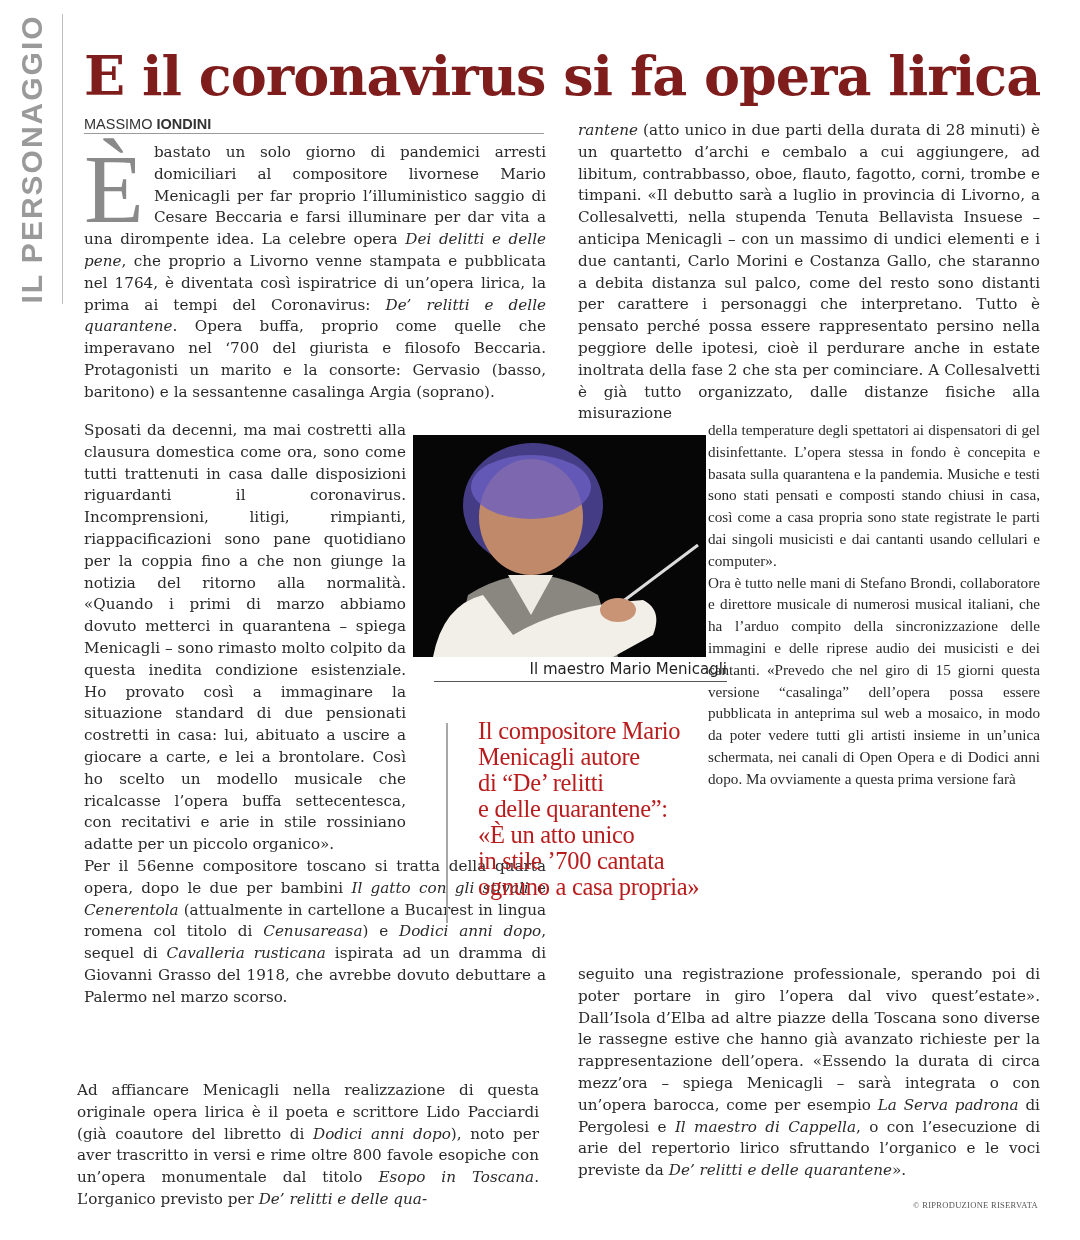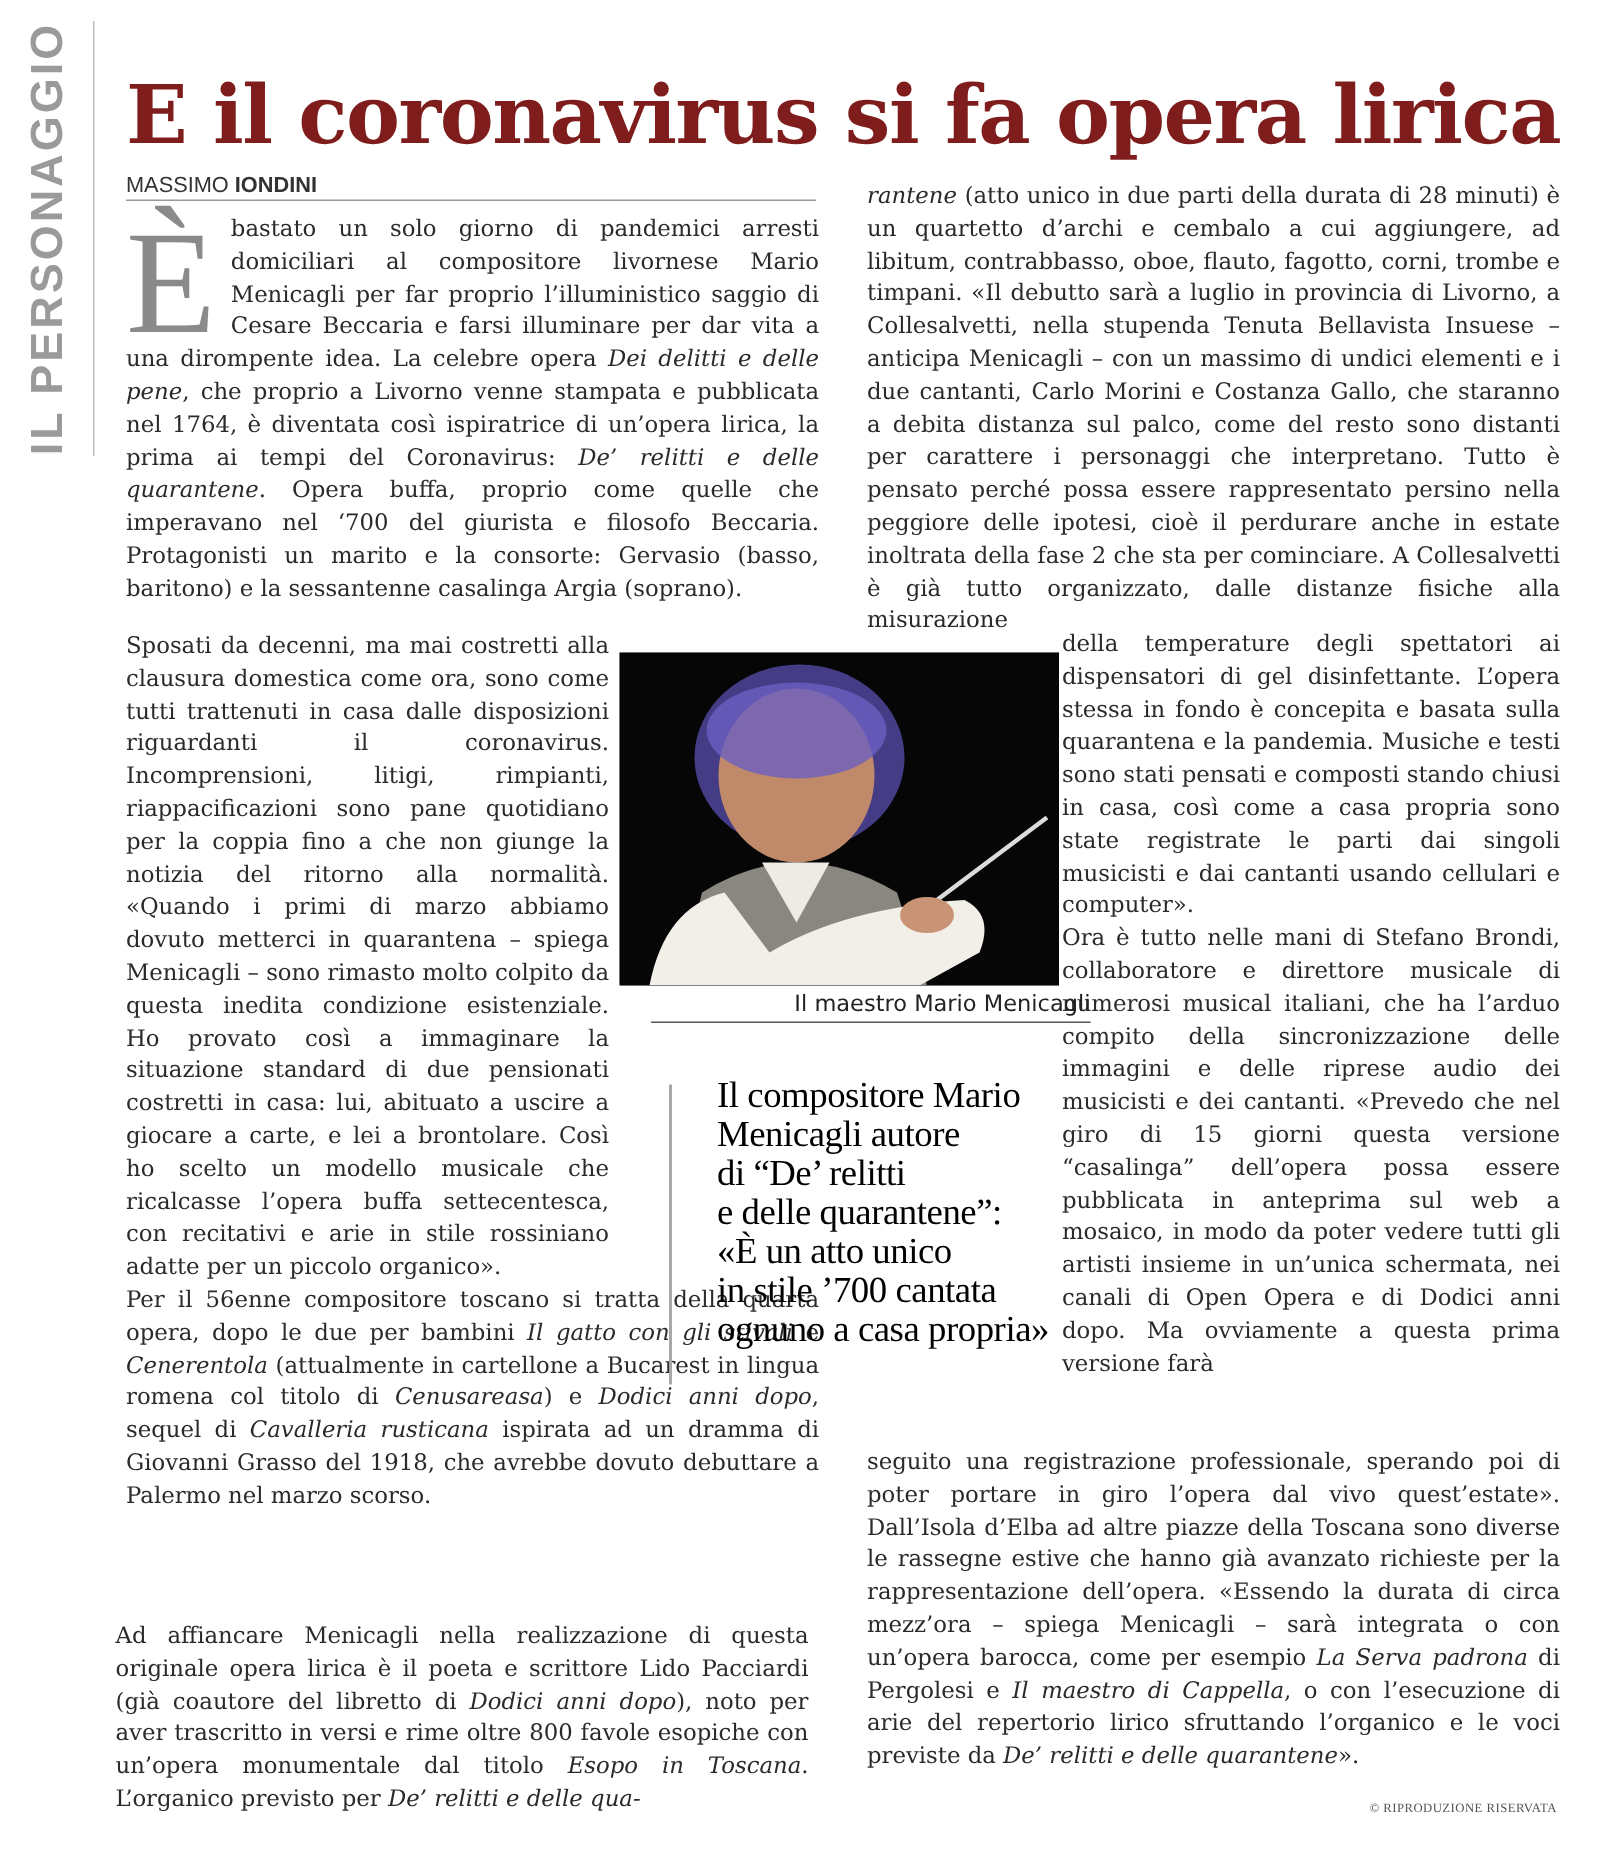--- a/index.html
+++ b/index.html
@@ -21,30 +21,30 @@
   .col p { margin:0; }
   .col i { font-style:italic; }
 
   .dropcap { float:left; font-family:"Liberation Serif", serif; font-size:98px; line-height:70px; color:#8a8a8a; margin:8px 10px 0 0; padding-top:4px; }
 
   #colA { left:84px; top:142px; width:462px; }
   #colA2 { left:84px; top:420px; width:322px; }
   #colA3 { left:77px; top:944px; width:462px; }
 
   #colB { left:578px; top:106px; width:462px;margin-top:14px; }
-  #colB2 { left:708px; top:419px; width:332px; }
+  #colB2 { left:708px; top:419px; width:332px;font-family:Liberation Serif, serif; }
   #colB3 { left:578px; top:964px; width:462px; }
 
   .photo { position:absolute; left:413px; top:435px; width:293px; height:222px; background:#050505; overflow:hidden; }
   .caption { position:absolute; left:434px; top:657px; width:293px; height:24px; border-bottom:1px solid #555;
     font-family:"DejaVu Sans", sans-serif; font-size:15px; text-align:right; color:#222; line-height:24px; }
 
   .pullquote-rule { position:absolute; left:446px; top:723px; width:2px; height:200px; background:#a8a8a8; }
   .pullquote { position:absolute; left:478px; top:718px; width:240px; font-family:"Liberation Serif", serif; font-size:24.5px;
-    line-height:26px; color:#000000; letter-spacing:-0.3px; }
+    line-height:26px; color:#b91c1c; letter-spacing:-0.3px; }
   .pullquote div { white-space:nowrap; }
 
   .copyright { position:absolute; right:42px; top:1200px; font-family:Liberation Serif, serif; font-size:8.5px; color:#555; letter-spacing:0.3px; }
 </style>
 </head>
 <body>
 
 <div class="kicker">
     <span>IL PERSONAGGIO</span>
   </div>

